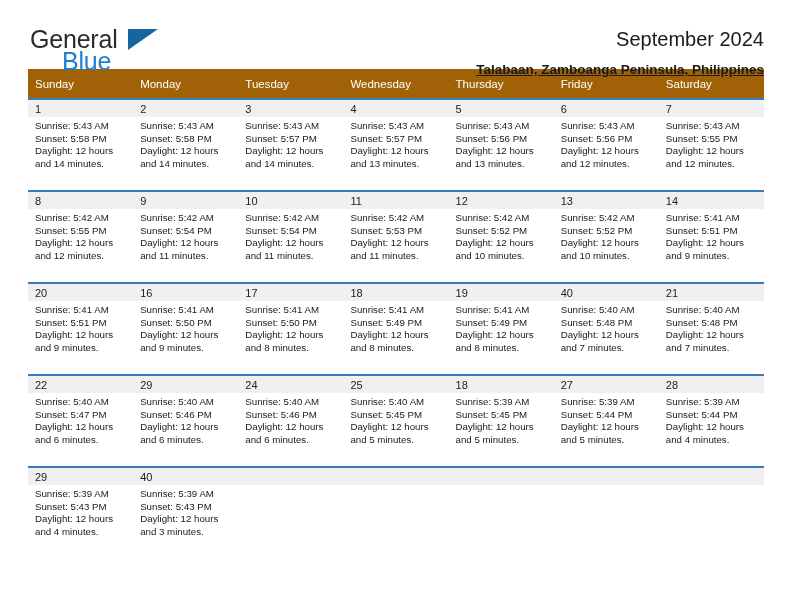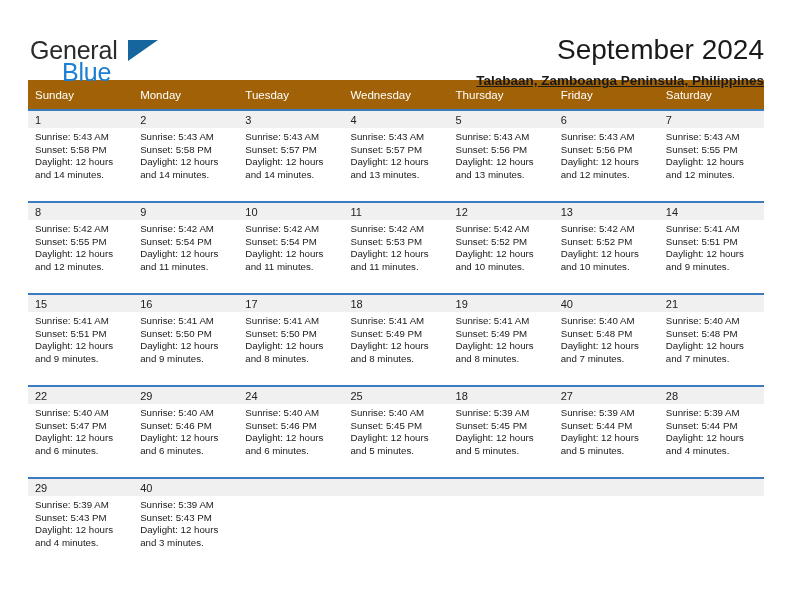--- a/index.html
+++ b/index.html
@@ -19,21 +19,20 @@
     width: 792px;
     height: 612px;
     box-sizing: border-box;
     padding: 0 28px;
   }
 
   
   .header {
     position: relative;
     height: 69px;
-    margin-top: 11px;
   }
   .brand {
     position: absolute;
     left: 2px;
     top: 26px;
     width: 200px;
     height: 48px;
     user-select: none;
   }
   .brand-general {
@@ -62,21 +61,21 @@
     border-left: 30px solid #15659e;
     border-bottom: 21px solid transparent;
   }
   .title-block {
     position: absolute;
     right: 0px;
     top: 22px;
     text-align: right;
   }
   .cal-title {
-    font-size: 28px;
+    font-size: 20px;
     font-weight: normal;
     color: #1a1a1a;
     line-height: 34px;
     white-space: nowrap;
   }
   .cal-subtitle {
     font-size: 13.5px;
     font-weight: bold;
     color: #1a1a1a;
     line-height: 20px;
@@ -316,21 +315,21 @@
                 <div>Sunrise: 5:41 AM</div>
                 <div>Sunset: 5:51 PM</div>
                 <div class="daylight">Daylight: 12 hours and 9 minutes.</div>
               </div>
             </div>
           </td>
         </tr>
         <tr class="week-row">
           <td>
             <div class="daycell">
-              <div class="daynum-band">15</div>
+              <div class="daynum-band">20</div>
               <div class="dayinfo">
                 <div>Sunrise: 5:41 AM</div>
                 <div>Sunset: 5:51 PM</div>
                 <div class="daylight">Daylight: 12 hours and 9 minutes.</div>
               </div>
             </div>
           </td>
           <td>
             <div class="daycell">
               <div class="daynum-band">16</div>

